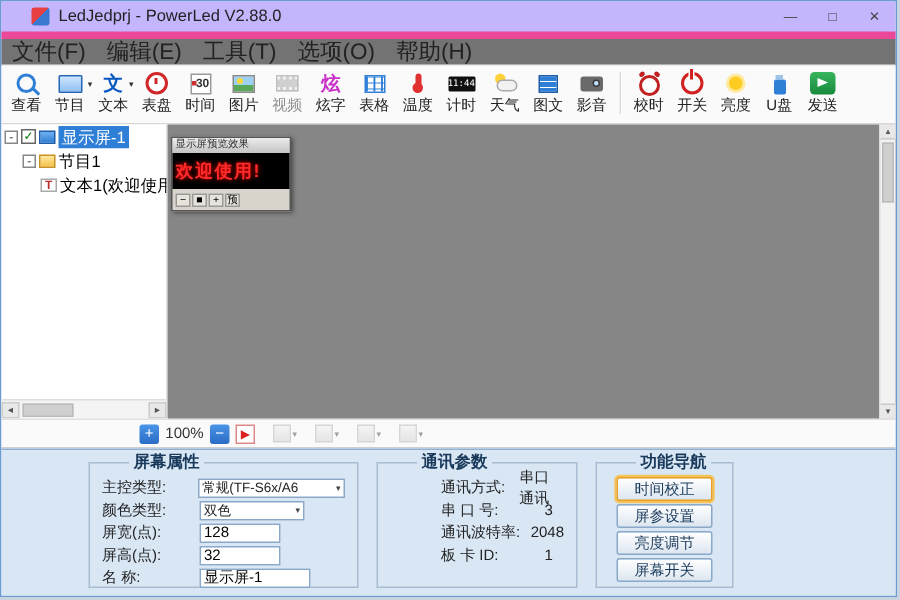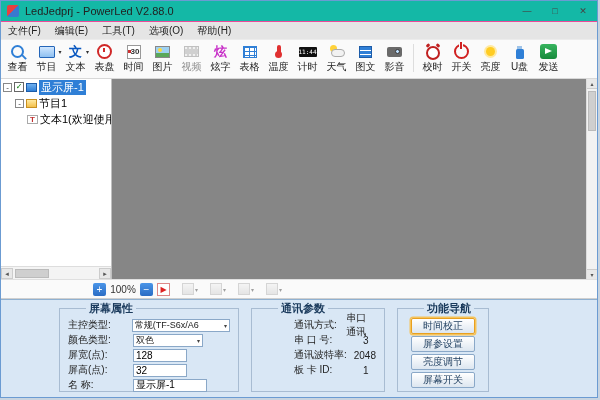--- a/index.html
+++ b/index.html
@@ -1,26 +1,26 @@
 <!DOCTYPE html>
 <html><head>
 <meta charset="utf-8">
 <style>
   html,body{margin:0;padding:0;background:#c8d4e0;}
   body{width:600px;height:400px;font-family:"Liberation Sans",sans-serif;-webkit-font-smoothing:antialiased;}
   .win{width:598px;height:398px;border:1px solid #6b9bd2;background:#fff;display:flex;flex-direction:column;box-sizing:border-box;}
 
   
-  .titlebar{height:20px;display:flex;align-items:center;background:#14b8a6;border-bottom:1px solid #ec4899;flex:0 0 auto;}
+  .titlebar{height:20px;display:flex;align-items:center;background:#c4b5fd;border-bottom:5px solid #ec4899;flex:0 0 auto;padding-left:14px;}
   .appico{width:12px;height:12px;margin:0 6px;background:linear-gradient(135deg,#e84040 50%,#3a78d0 50%);border-radius:2px;}
   .ttl{font-size:11px;color:#222;flex:1;white-space:nowrap;overflow:hidden;}
   .wctl{width:28px;height:19px;text-align:center;line-height:19px;font-size:9px;color:#444;}
 
   
-  .menubar{height:17px;display:flex;align-items:flex-start;background:#e5e5e5;border-bottom:1px solid #ececec;font-size:10px;color:#222;flex:0 0 auto;}
+  .menubar{height:17px;display:flex;align-items:flex-start;background:#737373;border-bottom:1px solid #ececec;font-size:15px;color:#222;flex:0 0 auto;}
   .mitem{padding:0 7px;line-height:17px;}
 
   
   .toolbar{height:37px;display:flex;align-items:flex-start;background:#fafafa;border-bottom:1px solid #d8d8d8;padding:1px 2px 0;flex:0 0 auto;}
   .tb{width:29px;height:34px;display:flex;flex-direction:column;align-items:center;font-size:10px;color:#222;cursor:default;padding-top:1px;box-sizing:border-box;}
   .tb .lbl{line-height:12px;white-space:nowrap;}
   .ic{height:19px;display:flex;align-items:center;justify-content:center;position:relative;}
   .dd{position:absolute;right:-7px;top:6px;font-size:6px;color:#333;}
   .tbdiv{width:1px;height:28px;background:#ddd;margin:3px 4px 0;}
   .dis{filter:grayscale(1);opacity:.5;}
@@ -292,20 +292,30 @@
       </div>
       <div class="tspacer"></div>
       <div class="hscroll">
         <span class="harrow">◂</span>
         <span class="hthumb"></span>
         <span class="harrow" style="margin-left:auto;">▸</span>
       </div>
     </div>
 
     <div class="canvas">
+      <div class="preview">
+        <div class="ptitle">显示屏预览效果</div>
+        <div class="pled">欢迎使用!</div>
+        <div class="pbtns">
+          <button class="pbtn">−</button>
+          <button class="pbtn">■</button>
+          <button class="pbtn">+</button>
+          <button class="pbtn">预</button>
+        </div>
+      </div>
       <div class="vscroll">
         <span class="varrow">▴</span>
         <span class="vthumb"></span>
         <span class="varrow bot">▾</span>
       </div>
     </div>
   </div>
 
   <div class="zoombar">
     <span class="zbtn">+</span>

